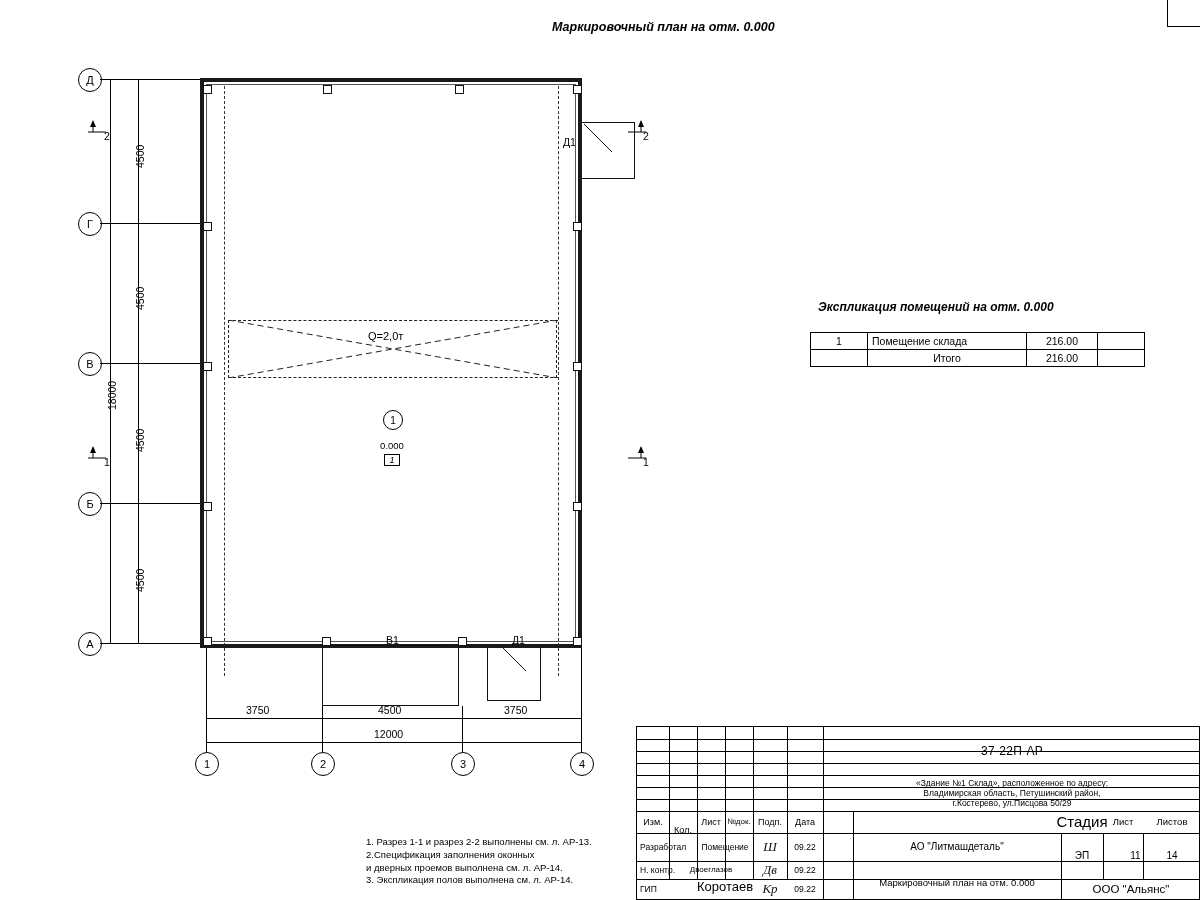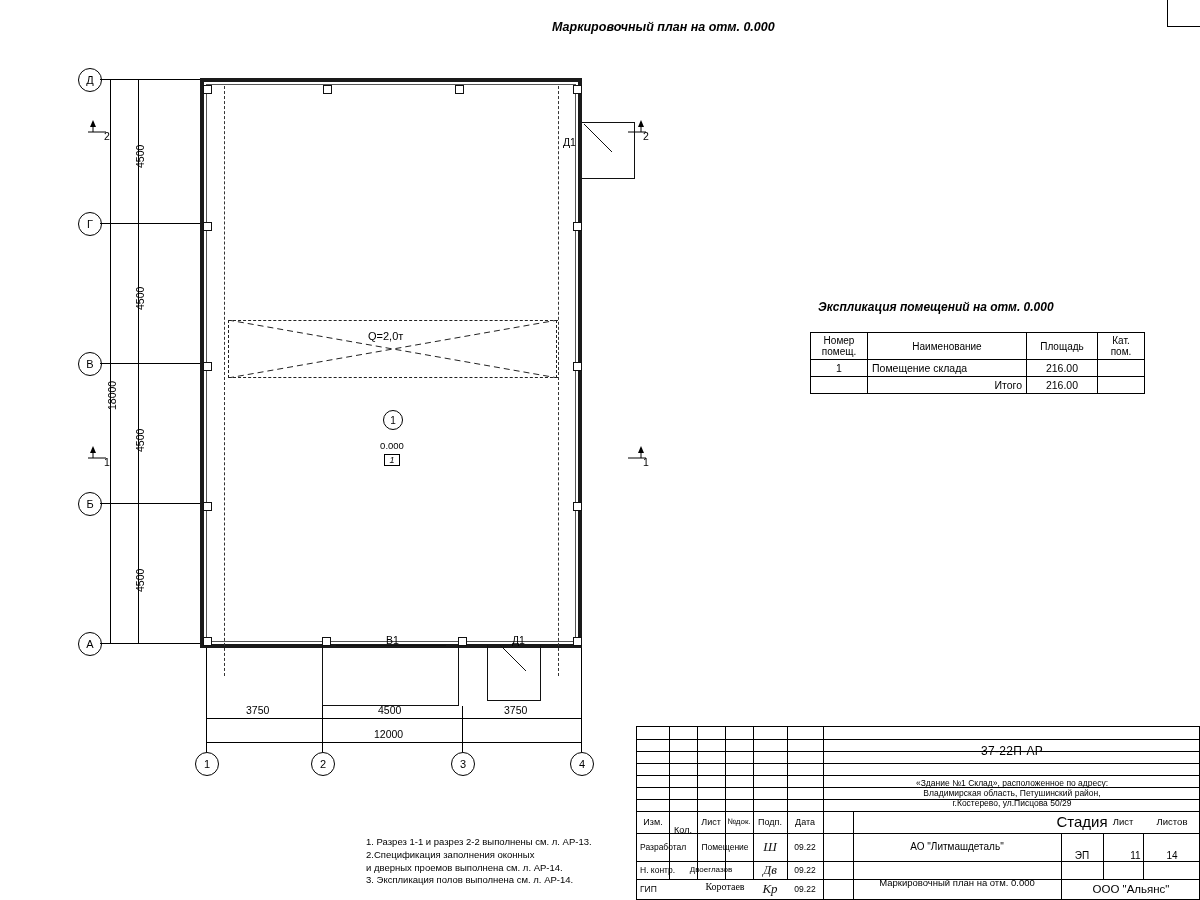--- a/index.html
+++ b/index.html
@@ -236,21 +236,21 @@
   }
   table.expl th {
     text-align: center;
     font-size: 10px;
     line-height: 1.1;
   }
   .c-num { width: 48px; text-align: center; }
   .c-name { width: 150px; }
   .c-area { width: 62px; text-align: center; }
   .c-cat { width: 38px; text-align: center; }
-  .ta-r { text-align: right; }
+  .ta-r { text-align: center; }
 
   
   .notes {
     position: absolute;
     left: 366px;
     top: 836px;
     font-size: 9.5px;
     line-height: 1.35;
   }
 
@@ -444,26 +444,20 @@
 
     <div class="axis-circle" style="left:195px; top:752px;">1</div>
     <div class="axis-circle" style="left:311px; top:752px;">2</div>
     <div class="axis-circle" style="left:451px; top:752px;">3</div>
     <div class="axis-circle" style="left:570px; top:752px;">4</div>
   </div>
 
   <div class="expl-title">Экспликация помещений на отм. 0.000</div>
   <table class="expl">
     <tbody>
-        <tr>
-      <th class="c-num">Номер помещ.</th>
-      <th class="c-name">Наименование</th>
-      <th class="c-area">Площадь</th>
-      <th class="c-cat">Кат. пом.</th>
-    </tr>
     <tr>
       <td class="c-num">1</td>
       <td class="c-name">Помещение склада</td>
       <td class="c-area">216.00</td>
       <td class="c-cat"></td>
     </tr>
     <tr>
       <td class="c-num"></td>
       <td class="c-name ta-r">Итого</td>
       <td class="c-area">216.00</td>
@@ -522,21 +516,21 @@
     <div class="tb-cell" style="left:60px; top:106px; width:56px; height:28px; font-size:8.5px;">Помещение</div>
     <div class="tb-cell sign" style="left:116px; top:106px; width:34px; height:28px;">Ш</div>
     <div class="tb-cell" style="left:150px; top:106px; width:36px; height:28px; font-size:8.5px;">09.22</div>
 
     <div class="tb-cell left" style="left:0; top:134px; width:60px; height:18px; font-size:8.5px;">Н. контр.</div>
     <div class="tb-cell" style="left:46px; top:134px; width:56px; height:18px; font-size:8px;">Двоеглазов</div>
     <div class="tb-cell sign" style="left:116px; top:134px; width:34px; height:18px;">Дв</div>
     <div class="tb-cell" style="left:150px; top:134px; width:36px; height:18px; font-size:8.5px;">09.22</div>
 
     <div class="tb-cell left" style="left:0; top:152px; width:60px; height:20px; font-size:8.5px;">ГИП</div>
-    <div class="tb-cell" style="left:60px; top:152px; width:56px; height:15px; font-size:10px;font-family:Liberation Serif, serif;">Коротаев</div>
+    <div class="tb-cell" style="left:60px; top:152px; width:56px; height:15px; font-size:13px;">Коротаев</div>
     <div class="tb-cell sign" style="left:116px; top:152px; width:34px; height:20px;">Кр</div>
     <div class="tb-cell" style="left:150px; top:152px; width:36px; height:20px; font-size:8.5px;">09.22</div>
 
     <div class="tb-cell" style="left:216px; top:106px; width:208px; height:28px; font-size:10px;">АО "Литмашдеталь"</div>
 
     <div class="tb-cell stamp-title" style="left:216px; top:140px; width:208px; height:32px;">Маркировочный план на отм. 0.000</div>
 
     <div class="tb-cell" style="left:424px; top:84px; width:42px; height:22px; font-size:15px;">Стадия</div>
     <div class="tb-cell" style="left:466px; top:84px; width:40px; height:22px; font-size:9.5px;">Лист</div>
     <div class="tb-cell" style="left:506px; top:84px; width:58px; height:22px; font-size:9.5px;">Листов</div>

